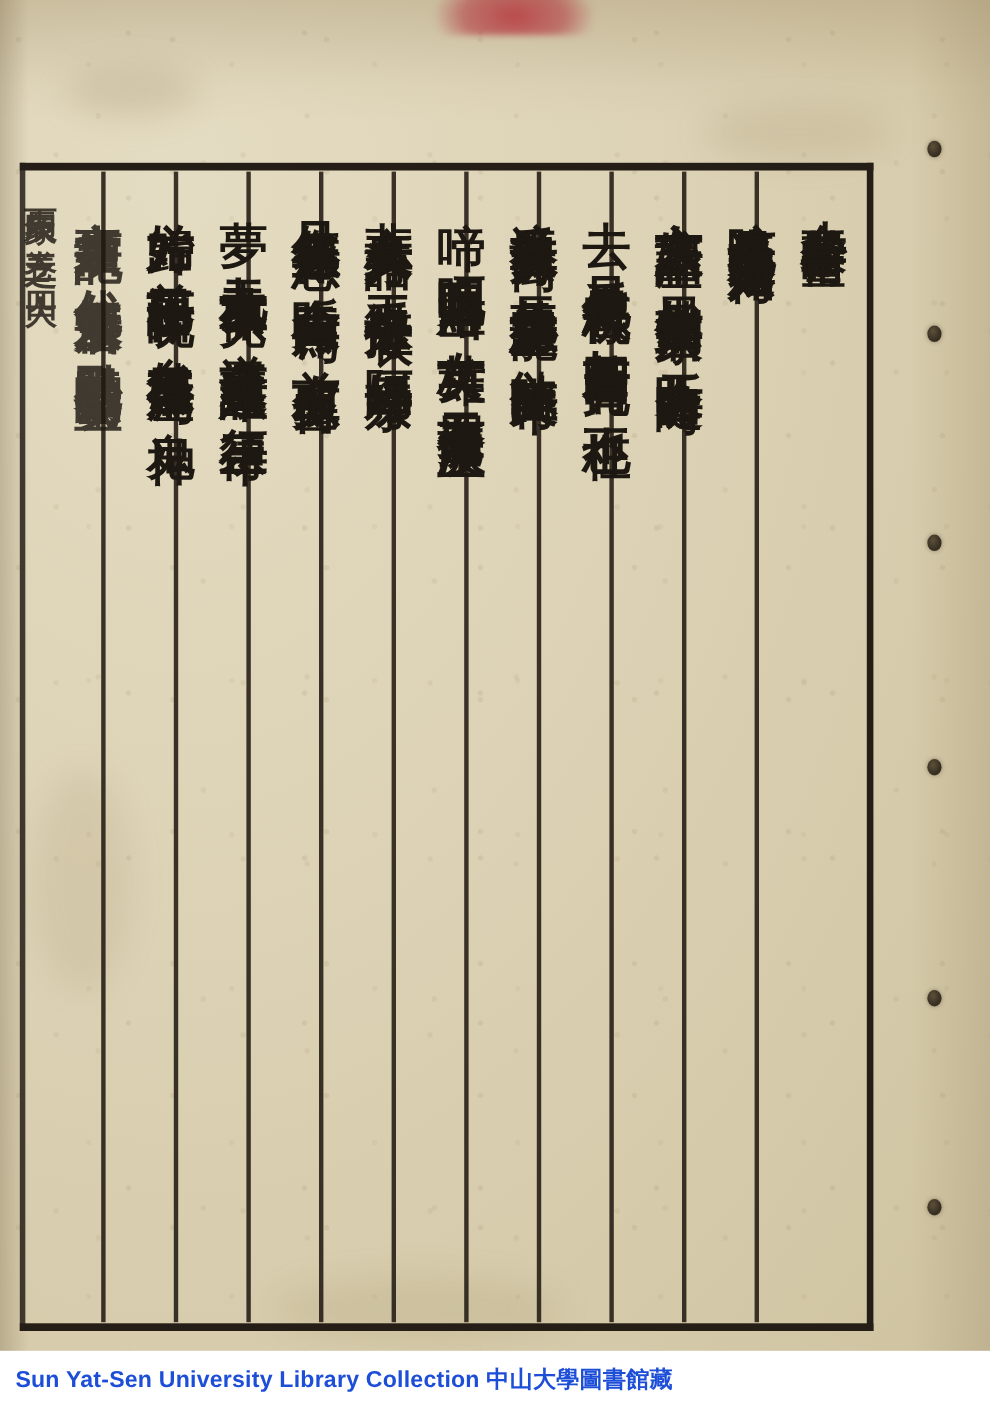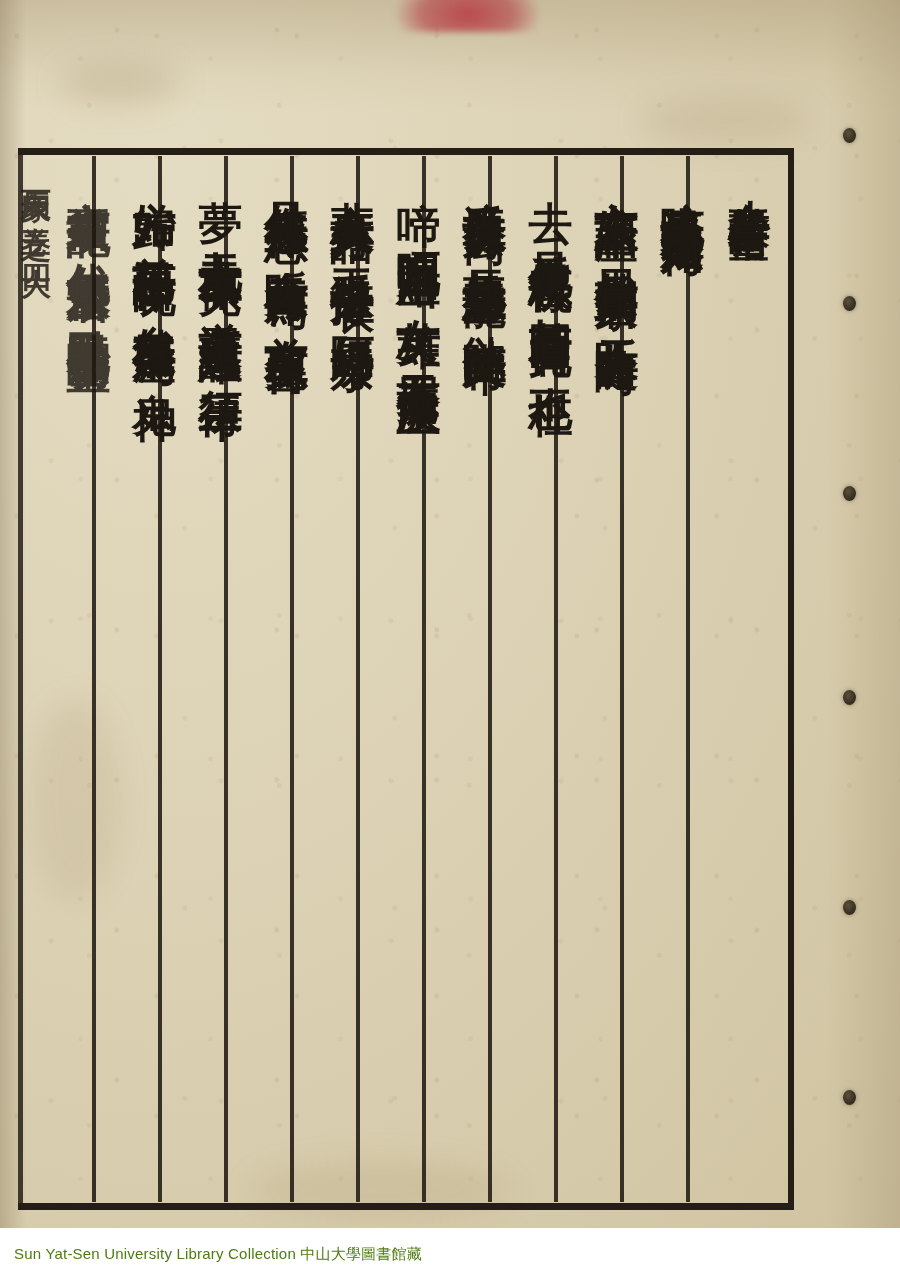--- a/index.html
+++ b/index.html
@@ -157,23 +157,23 @@
     left: 0;
     bottom: 0;
     width: 900px;
     height: 52px;
     background: #ffffff;
     display: flex;
     align-items: center;
   }
   #watermark .wm-text {
     font-family: "Liberation Sans", sans-serif;
-    font-size: 15px;
-    font-weight: 400;
-    color: #4d7c0f;
+    font-size: 21px;
+    font-weight: 700;
+    color: #1d4ed8;
     padding-left: 14px;
     letter-spacing: .2px;
   }
 </style>
 </head>
 <body>
 
 <div id="page">
 
   <div class="grain"></div>

